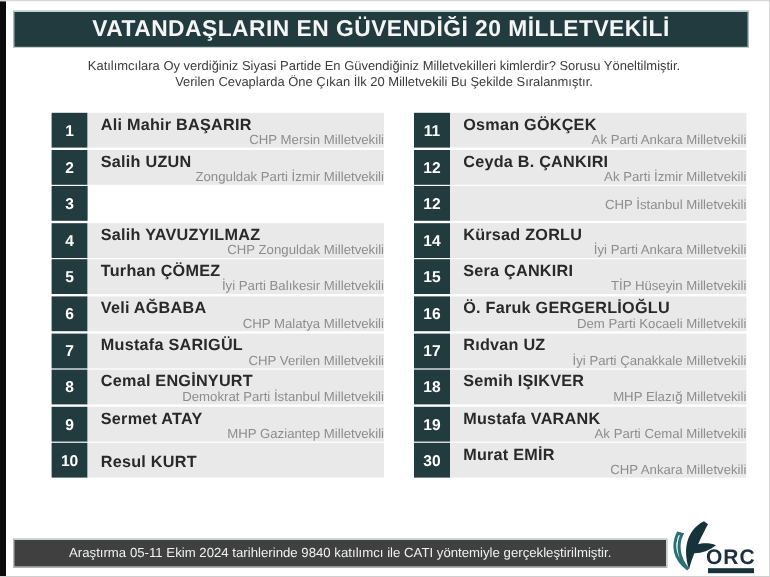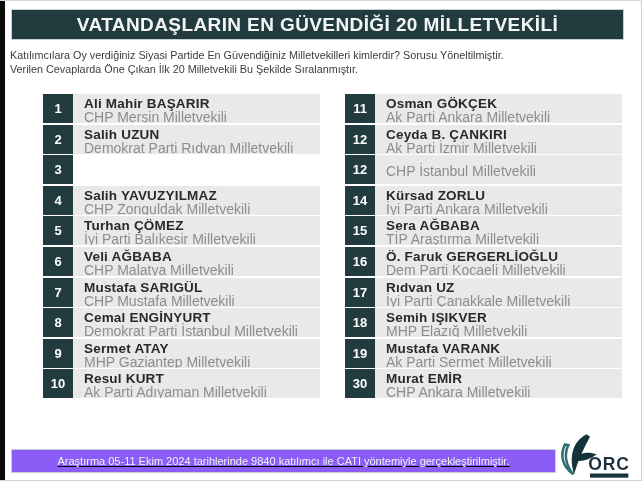--- a/index.html
+++ b/index.html
@@ -12,21 +12,21 @@
   .edge-strip{position:absolute;left:0;top:0;width:5px;height:481px;background:#0b0b0b;}
   .header-bar{
     position:absolute;left:11px;top:8px;width:613px;height:31px;
     background:#223b3f;border:1px solid #c6d0d1;box-sizing:border-box;
     display:flex;align-items:center;justify-content:center;
   }
   .header-bar h1{
     margin:16px;color:#f4f6f6;font-size:19px;font-weight:bold;letter-spacing:.4px;white-space:nowrap;
   }
   .subtitle{
-    position:absolute;left:10px;top:47px;width:620px;
+    position:absolute;left:10px;top:47px;width:620px;text-align:center;
     color:#3c3c3c;font-size:10.8px;line-height:14px;
   }
   .list-area{
     position:absolute;left:43px;top:93px;width:579px;
     display:flex;gap:25px;
   }
   .list-column{width:277px;display:flex;flex-direction:column;gap:1.6px;}
   .row{display:flex;height:29px;}
   .rank-badge{
     width:30px;min-width:30px;background:#223b3f;color:#ffffff;
@@ -35,26 +35,26 @@
   }
   .row-body{
     flex:1;background:#e9e9e9;padding:2px 0 0 11px;box-sizing:border-box;
     display:flex;flex-direction:column;justify-content:center;overflow:hidden;
   }
   .mp-name{
     font-size:13.5px;font-weight:bold;color:#292929;line-height:14px;white-space:nowrap;
     letter-spacing:.2px;
   }
   .mp-detail{
-    font-size:14px;color:#8d8d8d;line-height:10px;margin-top:1px;white-space:nowrap;
+    font-size:11px;color:#8d8d8d;line-height:10px;margin-top:1px;white-space:nowrap;text-align:right;
   }
   .footer-bar{
     position:absolute;left:11px;top:448px;width:545px;height:24px;
-    background:#8b5cf6;border:1px solid #c6d0d1;box-sizing:border-box;
-    display:flex;align-items:center;justify-content:center;text-decoration:underline;
+    background:#404040;border:1px solid #c6d0d1;box-sizing:border-box;
+    display:flex;align-items:center;justify-content:center;
   }
   .footer-bar span{color:#eef2f2;font-size:11px;white-space:nowrap;}
   .orc-logo{position:absolute;right:4px;top:430px;width:84px;height:50px;}
 </style>
 </head>
 <body>
 
 <div class="edge-strip"></div>
 
 <div class="header-bar">
@@ -72,21 +72,21 @@
         <div class="rank-badge">1</div>
         <div class="row-body">
           <div class="mp-name">Ali Mahir BAŞARIR</div>
           <div class="mp-detail">CHP Mersin Milletvekili</div>
         </div>
       </div>
       <div class="row">
         <div class="rank-badge">2</div>
         <div class="row-body">
           <div class="mp-name">Salih UZUN</div>
-          <div class="mp-detail">Demokrat Parti Rıdvan Milletvekili</div>
+          <div class="mp-detail">Zonguldak Parti İzmir Milletvekili</div>
         </div>
       </div>
       <div class="row">
         <div class="rank-badge">3</div>
       </div>
       <div class="row">
         <div class="rank-badge">4</div>
         <div class="row-body">
           <div class="mp-name">Salih YAVUZYILMAZ</div>
           <div class="mp-detail">CHP Zonguldak Milletvekili</div>
@@ -103,42 +103,41 @@
         <div class="rank-badge">6</div>
         <div class="row-body">
           <div class="mp-name">Veli AĞBABA</div>
           <div class="mp-detail">CHP Malatya Milletvekili</div>
         </div>
       </div>
       <div class="row">
         <div class="rank-badge">7</div>
         <div class="row-body">
           <div class="mp-name">Mustafa SARIGÜL</div>
-          <div class="mp-detail">CHP Mustafa Milletvekili</div>
+          <div class="mp-detail">CHP Verilen Milletvekili</div>
         </div>
       </div>
       <div class="row">
         <div class="rank-badge">8</div>
         <div class="row-body">
           <div class="mp-name">Cemal ENGİNYURT</div>
           <div class="mp-detail">Demokrat Parti İstanbul Milletvekili</div>
         </div>
       </div>
       <div class="row">
         <div class="rank-badge">9</div>
         <div class="row-body">
           <div class="mp-name">Sermet ATAY</div>
           <div class="mp-detail">MHP Gaziantep Milletvekili</div>
         </div>
       </div>
       <div class="row">
         <div class="rank-badge">10</div>
         <div class="row-body">
           <div class="mp-name">Resul KURT</div>
-          <div class="mp-detail">Ak Parti Adıyaman Milletvekili</div>
         </div>
       </div>
     </div>
   <div class="list-column">
       <div class="row">
         <div class="rank-badge">11</div>
         <div class="row-body">
           <div class="mp-name">Osman GÖKÇEK</div>
           <div class="mp-detail">Ak Parti Ankara Milletvekili</div>
         </div>
@@ -159,22 +158,22 @@
       <div class="row">
         <div class="rank-badge">14</div>
         <div class="row-body">
           <div class="mp-name">Kürsad ZORLU</div>
           <div class="mp-detail">İyi Parti Ankara Milletvekili</div>
         </div>
       </div>
       <div class="row">
         <div class="rank-badge">15</div>
         <div class="row-body">
-          <div class="mp-name">Sera AĞBABA</div>
-          <div class="mp-detail">TİP Araştırma Milletvekili</div>
+          <div class="mp-name">Sera ÇANKIRI</div>
+          <div class="mp-detail">TİP Hüseyin Milletvekili</div>
         </div>
       </div>
       <div class="row">
         <div class="rank-badge">16</div>
         <div class="row-body">
           <div class="mp-name">Ö. Faruk GERGERLİOĞLU</div>
           <div class="mp-detail">Dem Parti Kocaeli Milletvekili</div>
         </div>
       </div>
       <div class="row">
@@ -188,21 +187,21 @@
         <div class="rank-badge">18</div>
         <div class="row-body">
           <div class="mp-name">Semih IŞIKVER</div>
           <div class="mp-detail">MHP Elazığ Milletvekili</div>
         </div>
       </div>
       <div class="row">
         <div class="rank-badge">19</div>
         <div class="row-body">
           <div class="mp-name">Mustafa VARANK</div>
-          <div class="mp-detail">Ak Parti Sermet Milletvekili</div>
+          <div class="mp-detail">Ak Parti Cemal Milletvekili</div>
         </div>
       </div>
       <div class="row">
         <div class="rank-badge">30</div>
         <div class="row-body">
           <div class="mp-name">Murat EMİR</div>
           <div class="mp-detail">CHP Ankara Milletvekili</div>
         </div>
       </div>
     </div>

